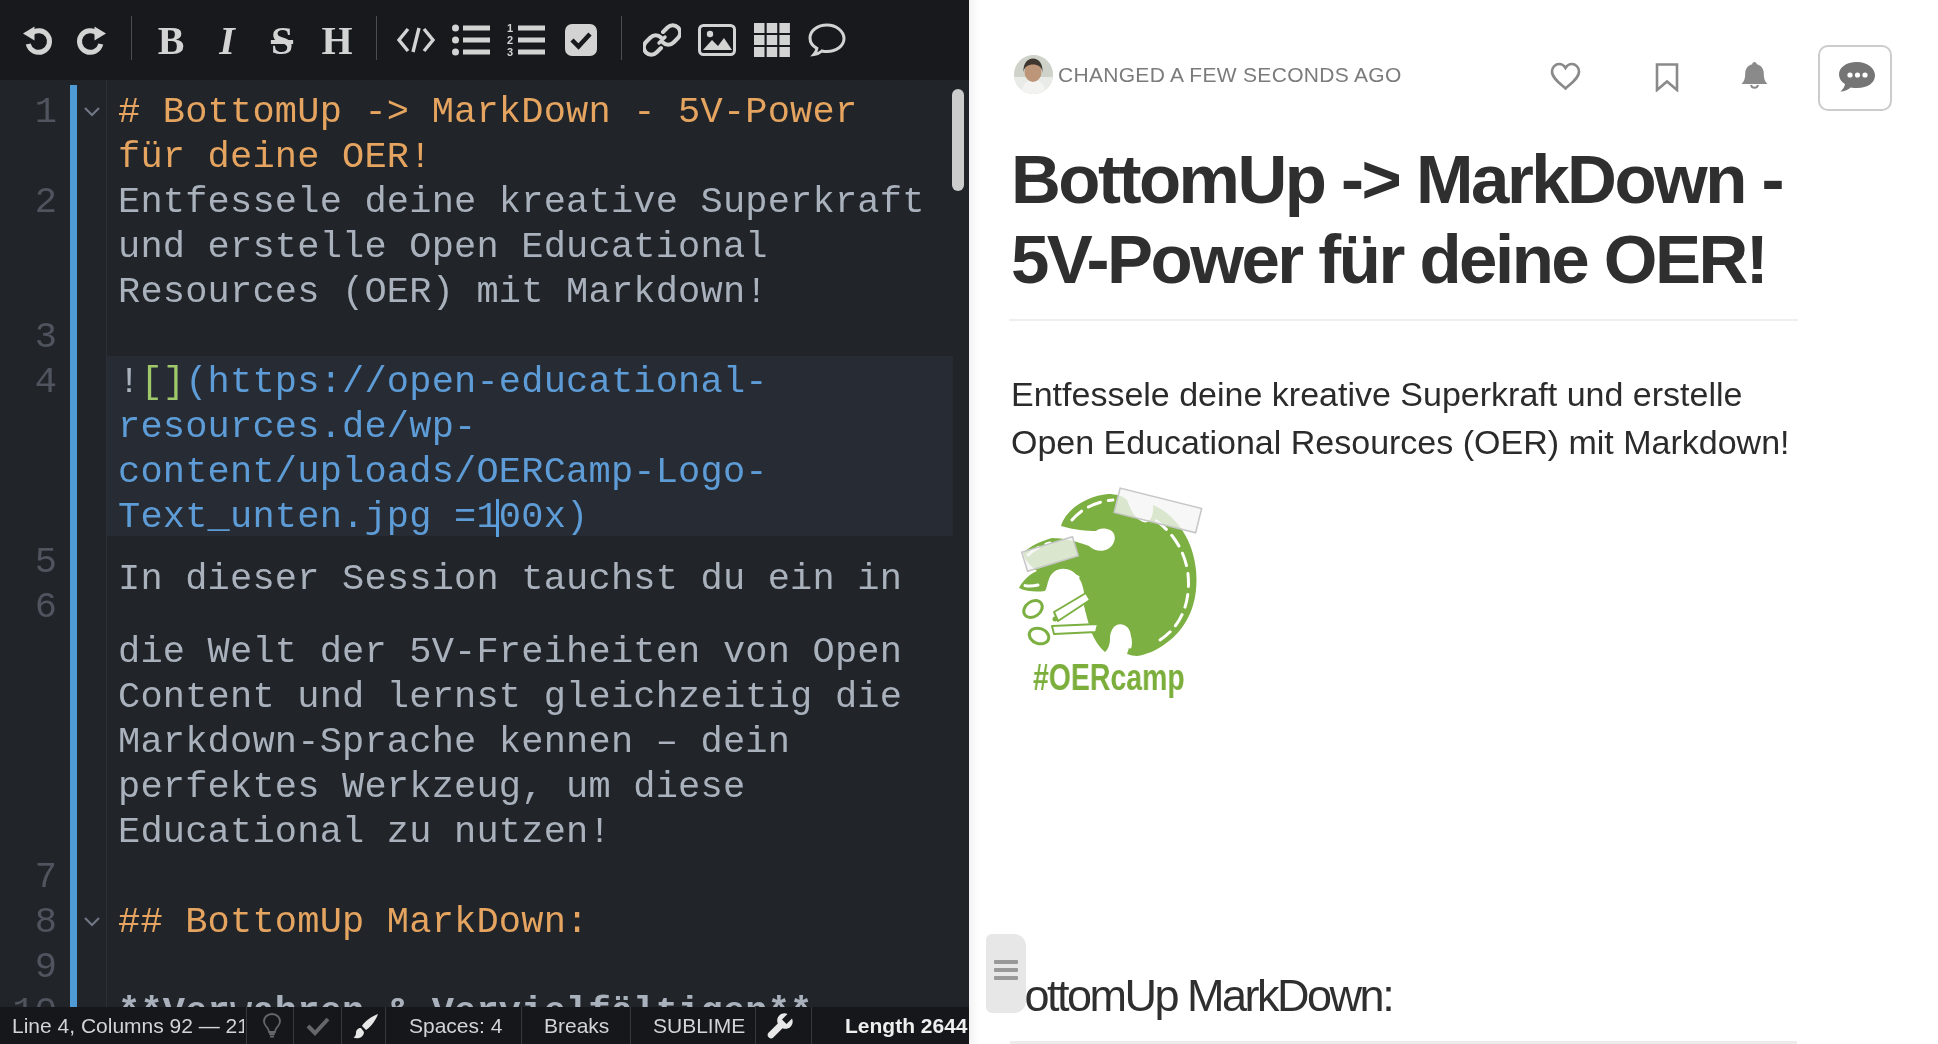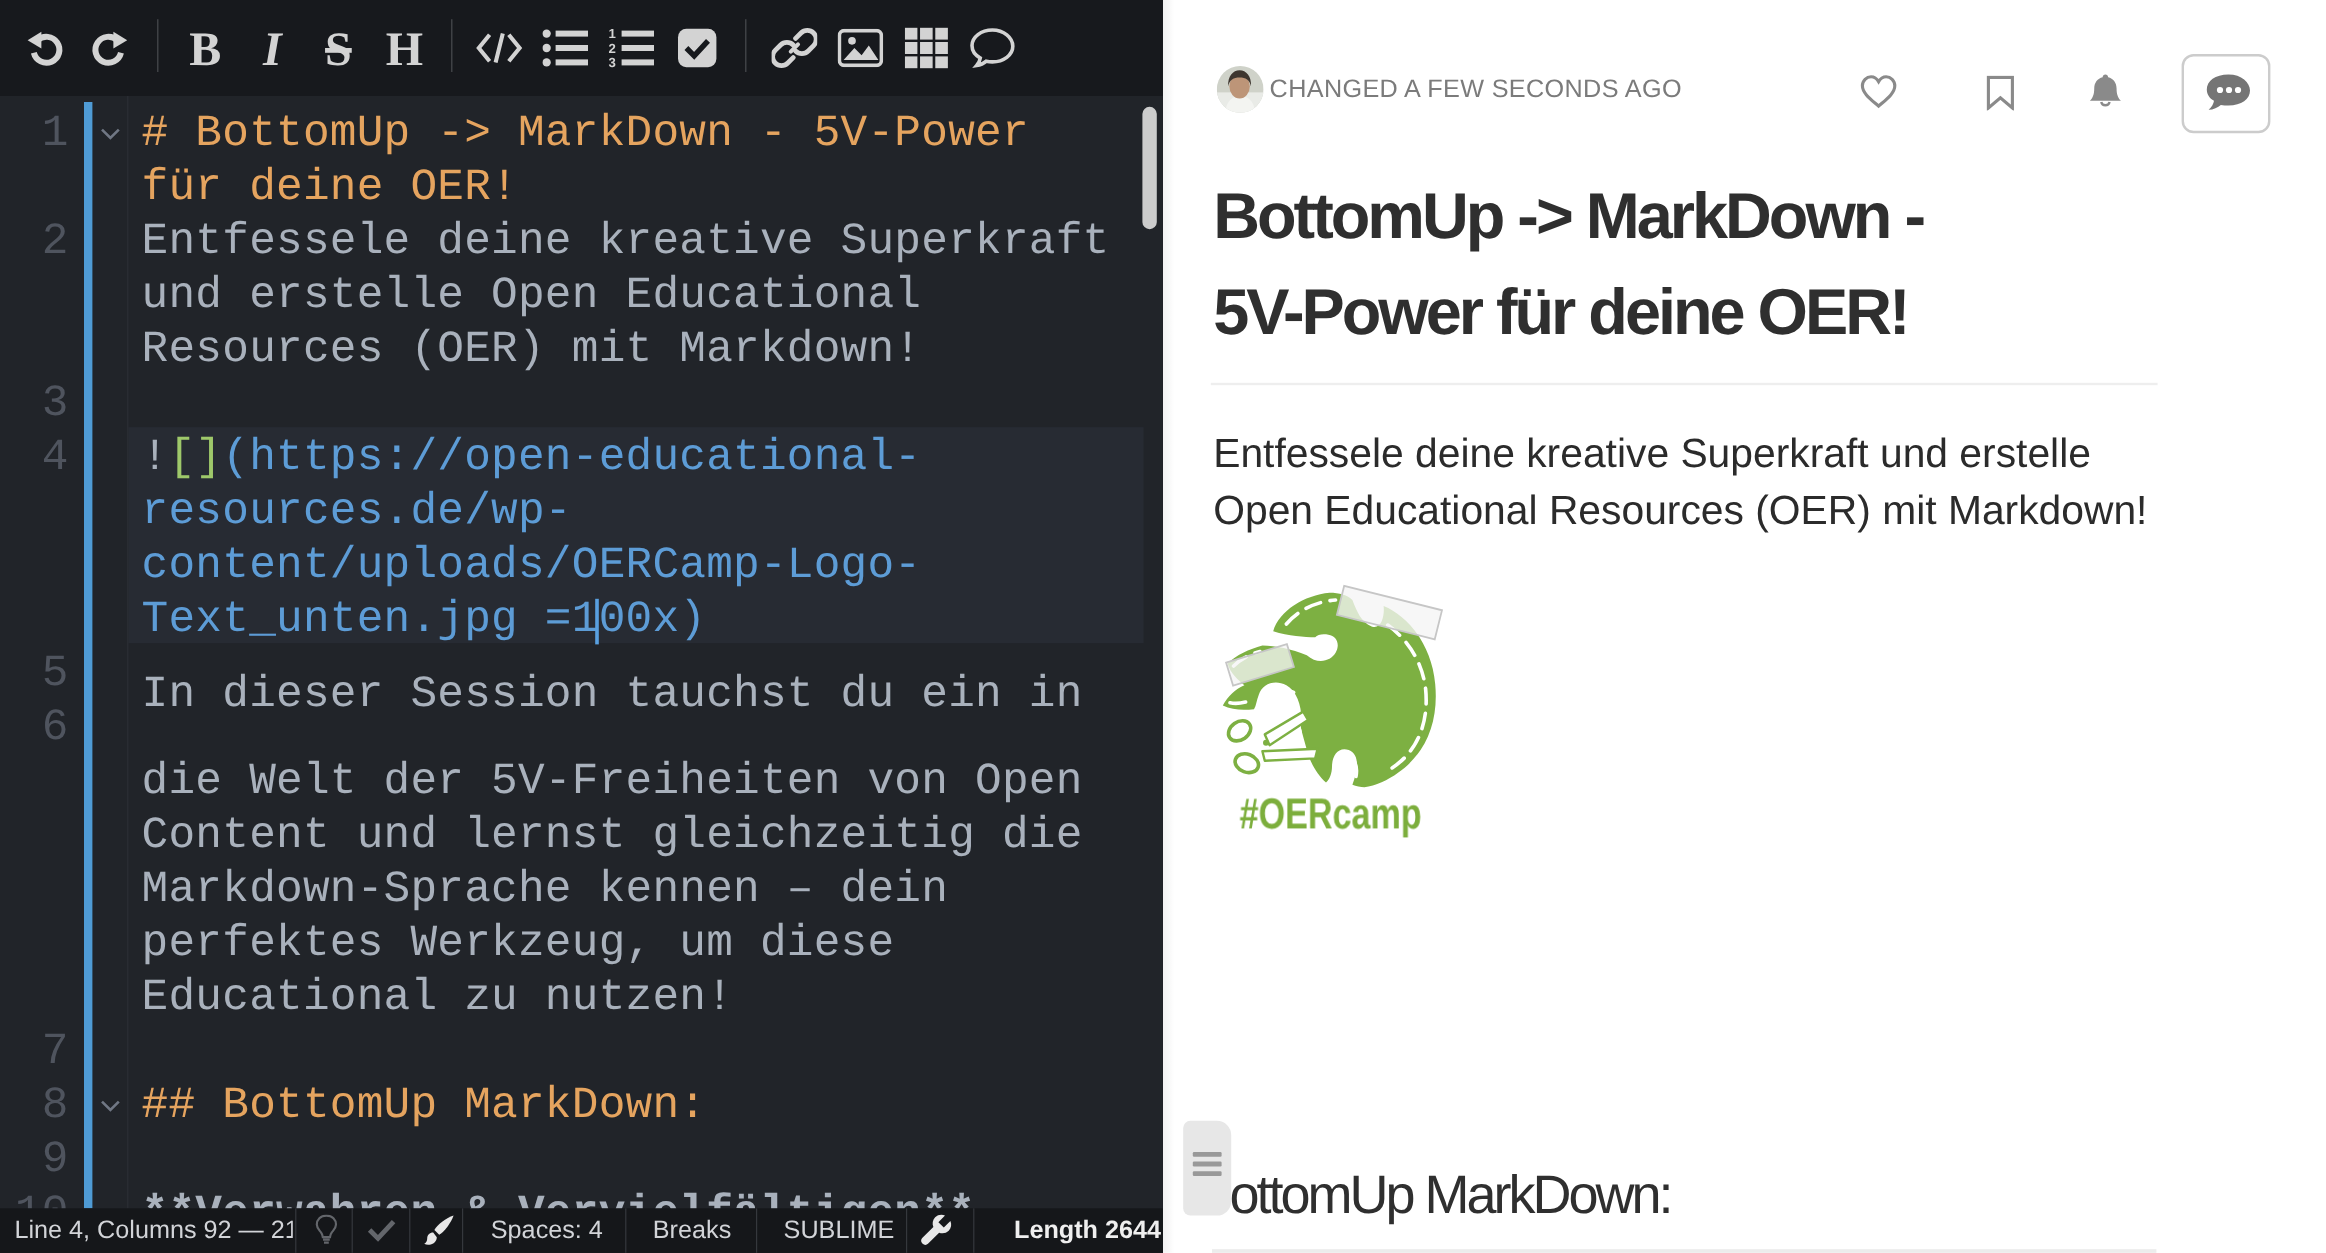--- a/index.html
+++ b/index.html
@@ -27,21 +27,21 @@
 
   #statusbar { position:absolute; left:0; top:1007px; width:969px; height:37px; background:#15171a; color:#d2d4d8; font-size:21px; }
   .ssep { position:absolute; top:0; width:1px; height:37px; background:#35383d; }
   .stext { position:absolute; top:0; height:37px; line-height:37px; white-space:nowrap; }
 
   
   #right { position:absolute; left:969px; top:0; width:1086px; height:1044px; background:#fff; transform:translateZ(0); opacity:0.9999; }
   #rshadow { position:absolute; left:0; top:0; width:10px; height:1044px; background:linear-gradient(to right, rgba(0,0,0,0.05), rgba(0,0,0,0)); }
 
   .hdrcaps { position:absolute; left:89px; top:63px; font-size:21px; color:#7b7b7b; letter-spacing:0.3px; }
-  #h1 { position:absolute; left:42px; top:140px; font-size:54px; font-weight:bold; color:#2f2f2f; line-height:80px; letter-spacing:-2.5px; white-space:nowrap; }
+  #h1 { position:absolute; left:42px; top:140px; font-size:69px; font-weight:bold; color:#2f2f2f; line-height:80px; letter-spacing:-2.5px; white-space:nowrap; }
   #h1line { position:absolute; left:40px; top:319px; width:789px; height:2px; background:#eeeeee; }
   .para { position:absolute; left:42px; font-size:34px; color:#2b2b2b; line-height:48px; white-space:nowrap; }
   #h2 { position:absolute; left:28px; top:970px; font-size:45px; font-weight:normal; color:#2f2f2f; letter-spacing:-2.5px; }
   #h2line { position:absolute; left:41px; top:1041px; width:787px; height:3px; background:#ececec; }
 
   #grip { position:absolute; left:17px; top:934px; width:40px; height:79px; background:#e7e7e7; border-radius:6px 12px 12px 6px; }
   .gbar { position:absolute; left:8px; width:24px; height:4px; background:#999; border-radius:1px; }
 
   #commentbtn { position:absolute; left:849px; top:45px; width:74px; height:66px; border:2px solid #cccccc; border-radius:10px; background:#fff; }
 </style>
@@ -262,21 +262,21 @@
         <path d="M21 1 C10 1 3 6.5 3 13.5 C3 17.5 5.3 20.8 9 23 C8.7 25.5 7 28.5 4.5 30.5 C8.5 30.3 12.3 28.6 14.7 26.4 C16.7 26.9 18.8 27 21 27 C32 27 39 21.5 39 14.5 C39 7.5 32 1 21 1 Z" fill="#757575"></path>
         <circle cx="14" cy="14" r="2.6" fill="#fff"></circle>
         <circle cx="21.5" cy="14" r="2.6" fill="#fff"></circle>
         <circle cx="29" cy="14" r="2.6" fill="#fff"></circle>
       </svg>
   </div>
 
   <div id="h1">BottomUp -&gt; MarkDown -<br>5V-Power für deine OER!</div>
   <div id="h1line"></div>
 
-  <div class="para" style="top:354px;">Entfessele deine kreative Superkraft und erstelle<br>Open Educational Resources (OER) mit Markdown!</div>
+  <div class="para" style="top:370px;">Entfessele deine kreative Superkraft und erstelle<br>Open Educational Resources (OER) mit Markdown!</div>
 
   <div id="logo" style="position:absolute; left:41px; top:480px;">
     <svg width="200" height="220" viewBox="0 0 200 220">
       <path fill="#7db042" d="M117,20
         C121,30 124,38 133,42
         C141,45 144,33 143,25
         C163,33 183,57 186,90
         C189,122 178,148 155,164
         C147,170 136,175 127,176
         C124,176 120,175 117,174

